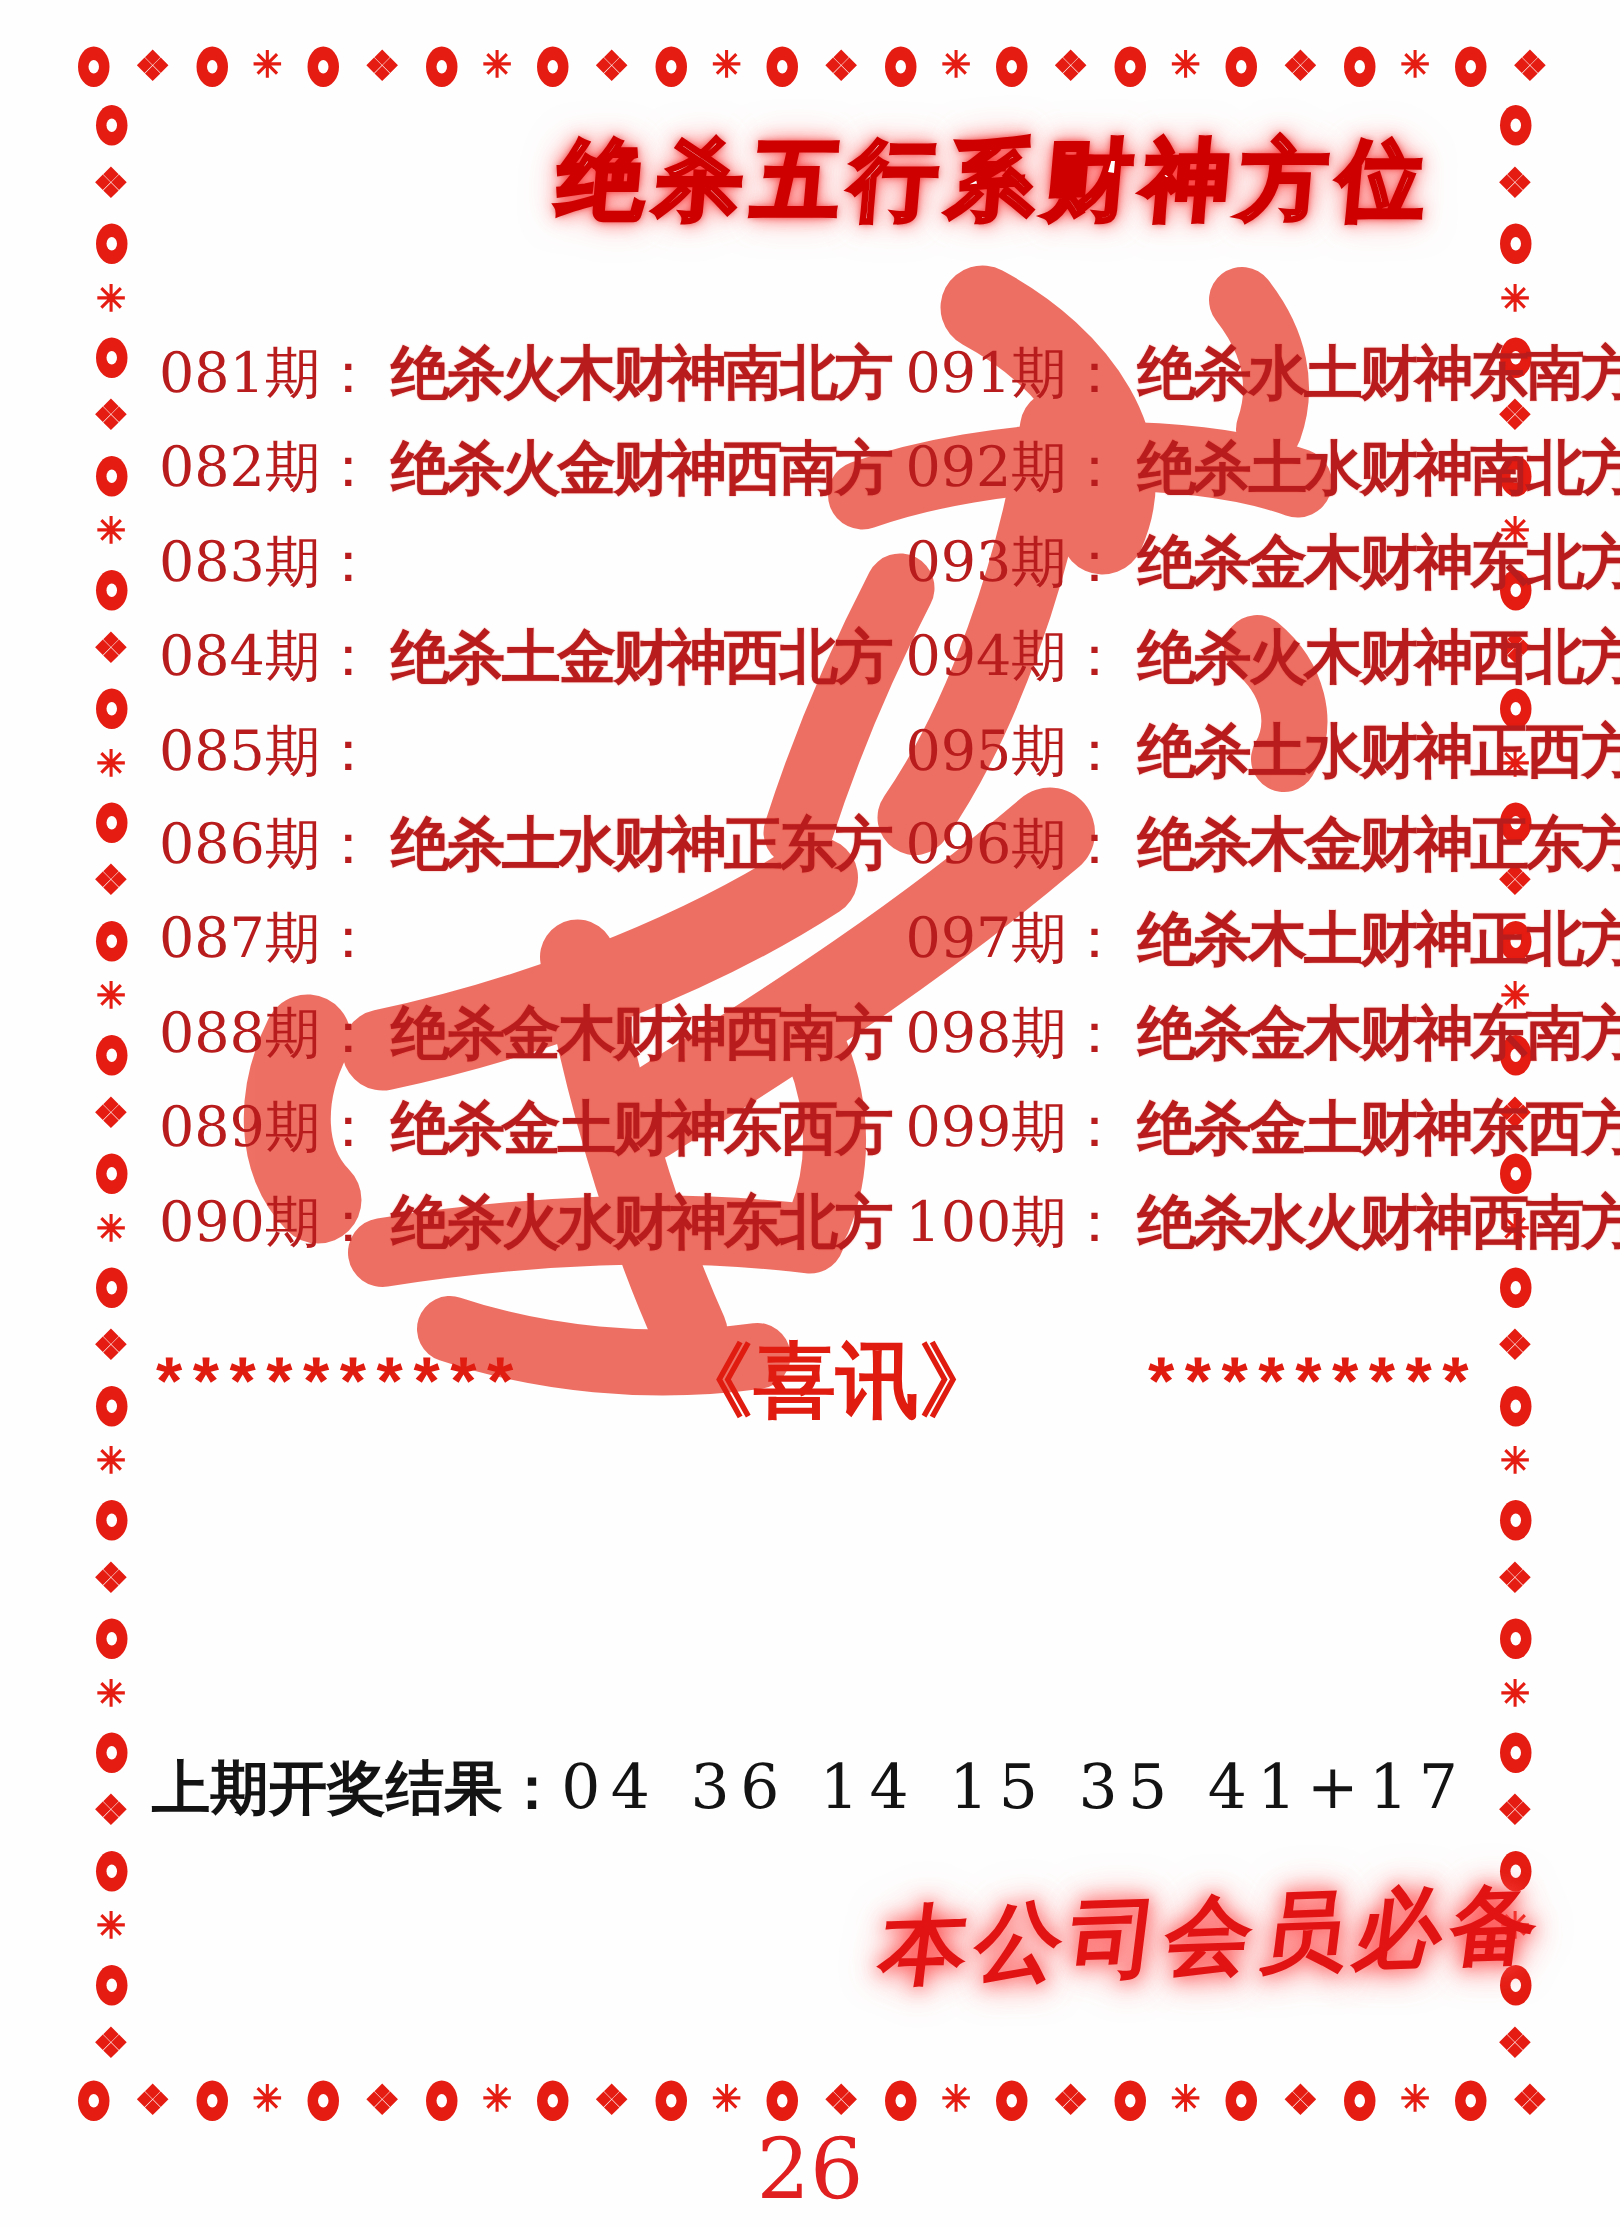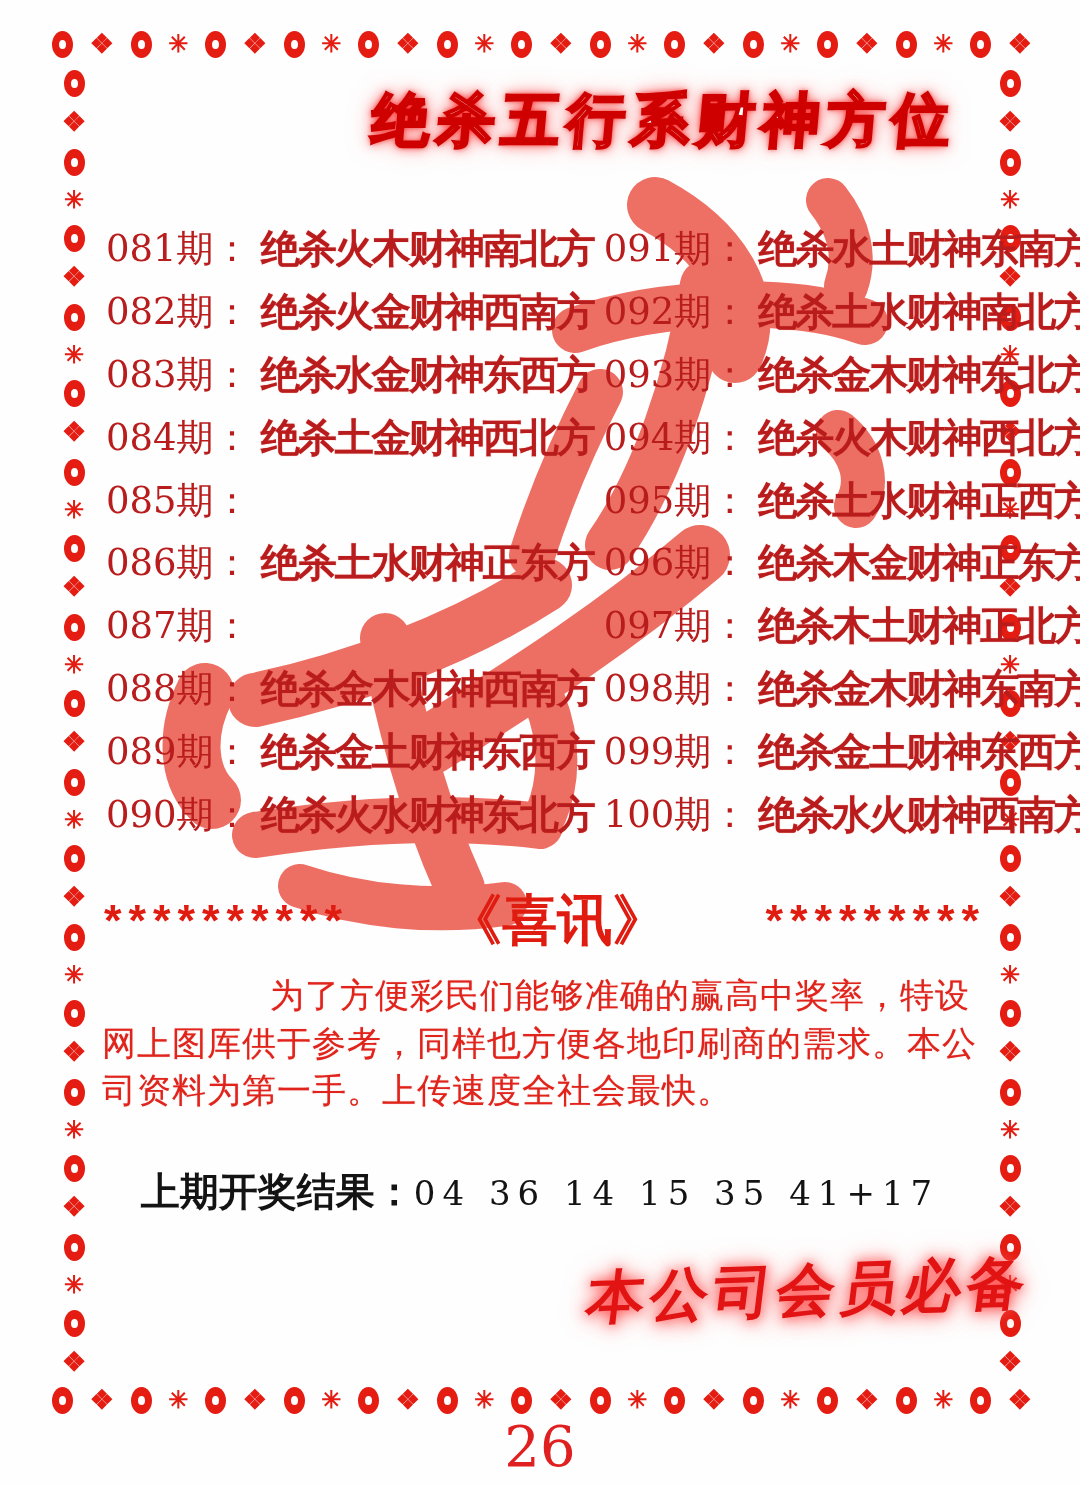--- a/index.html
+++ b/index.html
@@ -40,21 +40,21 @@
     justify-content:space-between;color:#e01b10;z-index:3;}
   .stars{font-size:45px;font-weight:bold;letter-spacing:7px;white-space:nowrap;}
   .notice-title{font-size:55px;font-weight:bold;font-family:"DejaVu Serif",serif;white-space:nowrap;margin:0 6px;}
   .notice-body{position:absolute;left:102px;top:972px;width:892px;margin:0;font-size:34px;line-height:1.4;
     color:#e0241c;text-indent:168px;letter-spacing:1px;font-weight:500;z-index:3;
     text-shadow:0 0 1px rgba(224,36,28,.5);}
 
   
   .result{position:absolute;left:30px;top:1165px;width:1020px;text-align:center;color:#131313;z-index:3;white-space:nowrap;}
   .result .label{font-size:39px;font-weight:bold;font-family:"DejaVu Serif",serif;}
-  .result .numbers{font-size:34px;font-family:"DejaVu Serif",serif;letter-spacing:7px;}
+  .result .numbers{font-size:41px;font-family:"DejaVu Serif",serif;letter-spacing:7px;}
 
   
   .slogan{position:absolute;left:588px;top:1252px;font-size:58px;font-weight:bold;letter-spacing:5px;
     color:#e21313;transform:skewX(-9deg) rotate(-2deg);
     text-shadow:0 0 12px rgba(255,60,60,.85),0 0 26px rgba(255,90,90,.6),0 4px 18px rgba(255,80,80,.5);
     z-index:3;font-family:"DejaVu Serif",serif;white-space:nowrap;}
 
   
   .page-number{position:absolute;left:0;top:1414px;width:100%;text-align:center;font-size:56px;
     color:#e02020;z-index:3;font-family:"DejaVu Serif",serif;}
@@ -217,21 +217,20 @@
       <div class="row">
         <span class="period">081期：</span>
         <span class="text">绝杀火木财神南北方</span>
       </div>
       <div class="row">
         <span class="period">082期：</span>
         <span class="text">绝杀火金财神西南方</span>
       </div>
       <div class="row">
         <span class="period">083期：</span>
-        <span class="text">绝杀水金财神东西方</span>
       </div>
       <div class="row">
         <span class="period">084期：</span>
         <span class="text">绝杀土金财神西北方</span>
       </div>
       <div class="row">
         <span class="period">085期：</span>
       </div>
       <div class="row">
         <span class="period">086期：</span>
@@ -293,21 +292,20 @@
         <span class="text">绝杀水火财神西南方</span>
       </div>
     </div>
 
   <div class="notice-head">
     <span class="stars">**********</span>
     <span class="notice-title">《喜讯》</span>
     <span class="stars">*********</span>
   </div>
 
-  <p class="notice-body">为了方便彩民们能够准确的赢高中奖率，特设网上图厍供于参考，同样也方便各地印刷商的需求。本公司资料为第一手。上传速度全社会最快。</p>
 
   <div class="result">
     <span class="label">上期开奖结果：</span><span class="numbers">04 36 14 15 35 41+17</span>
   </div>
 
   <div class="slogan">本公司会员必备</div>
 
   <div class="page-number">26</div>
 
 </div>

